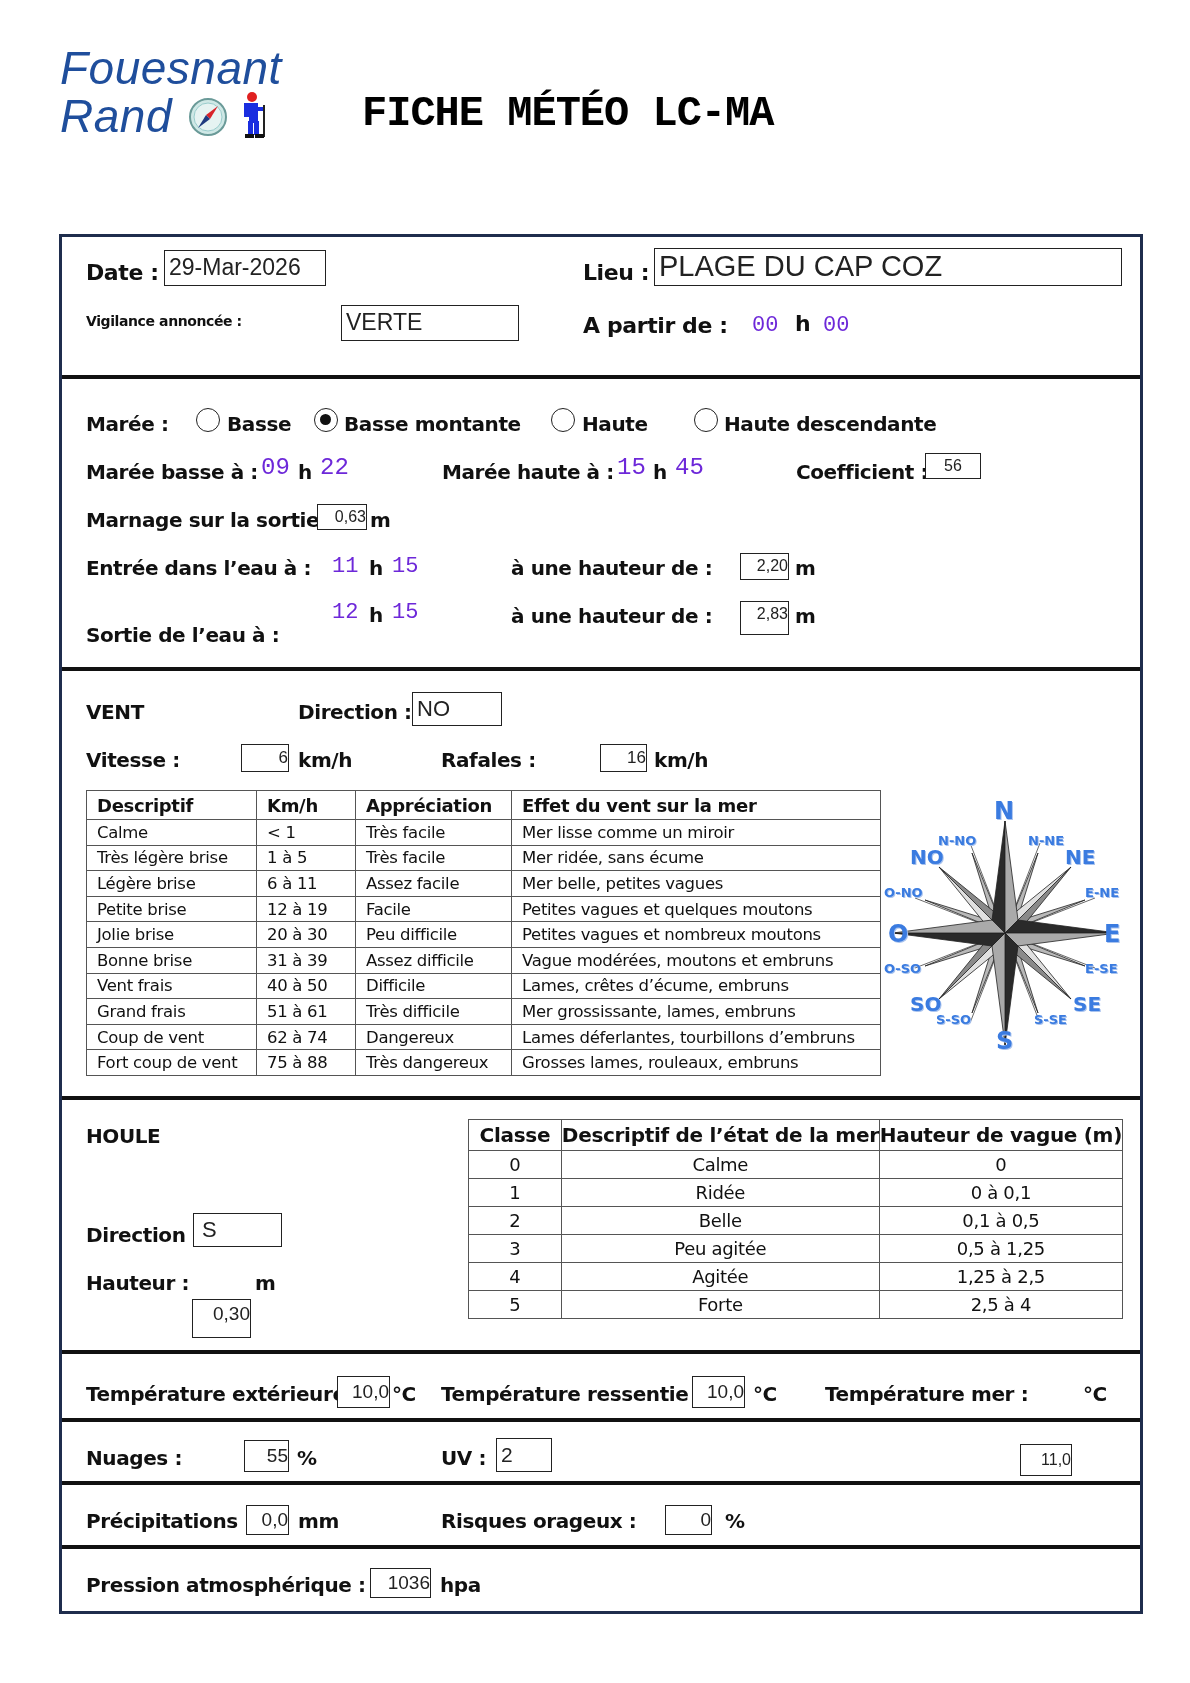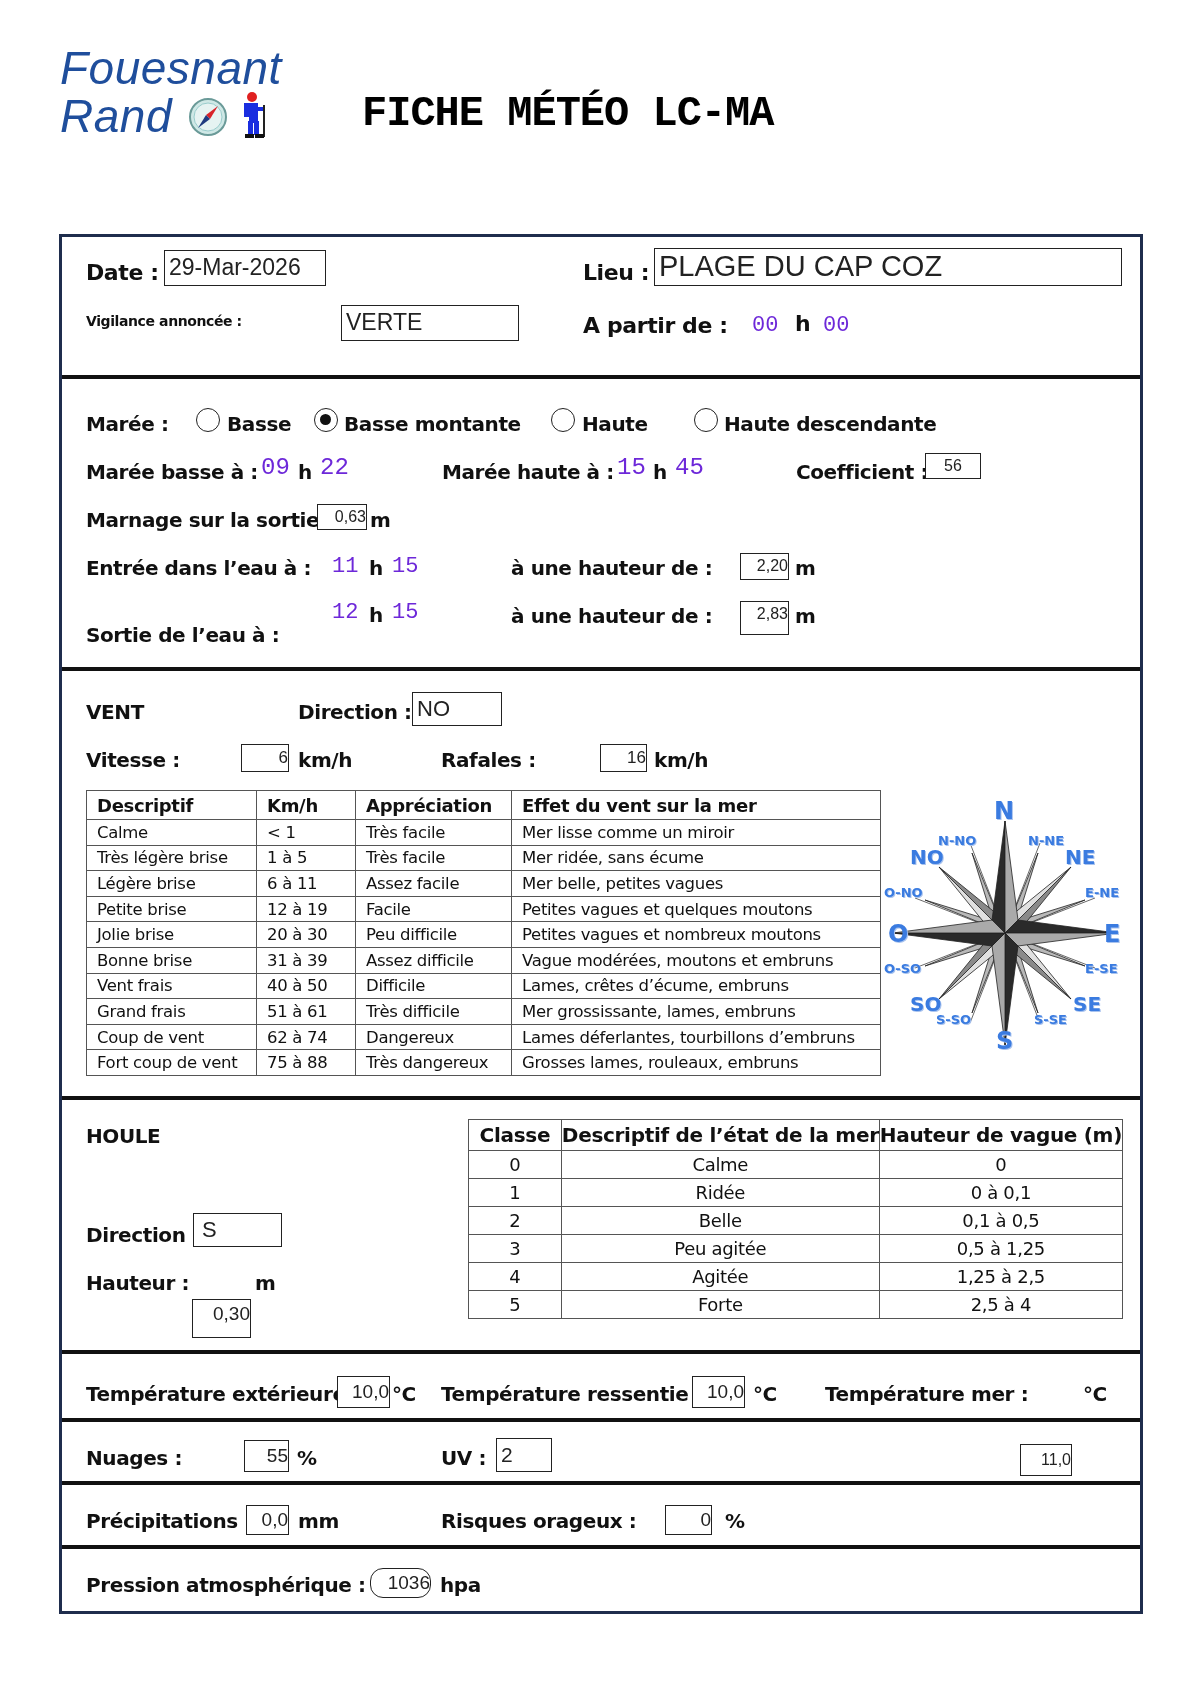--- a/index.html
+++ b/index.html
@@ -371,14 +371,14 @@
 
 <div class="lbl" style="left:86px;top:1509px;">Précipitations :</div>
 <div class="box r" style="left:246px;top:1505px;width:43px;height:30px;font-size:19px;line-height:27px;">0,0</div>
 <div class="lbl" style="left:298px;top:1509px;">mm</div>
 
 <div class="lbl" style="left:441px;top:1509px;">Risques orageux :</div>
 <div class="box r" style="left:665px;top:1505px;width:47px;height:30px;font-size:19px;line-height:27px;">0</div>
 <div class="lbl" style="left:725px;top:1509px;">%</div>
 
 <div class="lbl" style="left:86px;top:1573px;">Pression atmosphérique :</div>
-<div class="box r" style="left:370px;top:1568px;width:61px;height:30px;font-size:19px;line-height:27px;border-radius:13px;">1036</div>
+<div class="box r" style="left:370px;top:1568px;width:61px;height:30px;font-size:19px;line-height:27px;">1036</div>
 <div class="lbl" style="left:440px;top:1573px;">hpa</div>
 
 </body></html>

